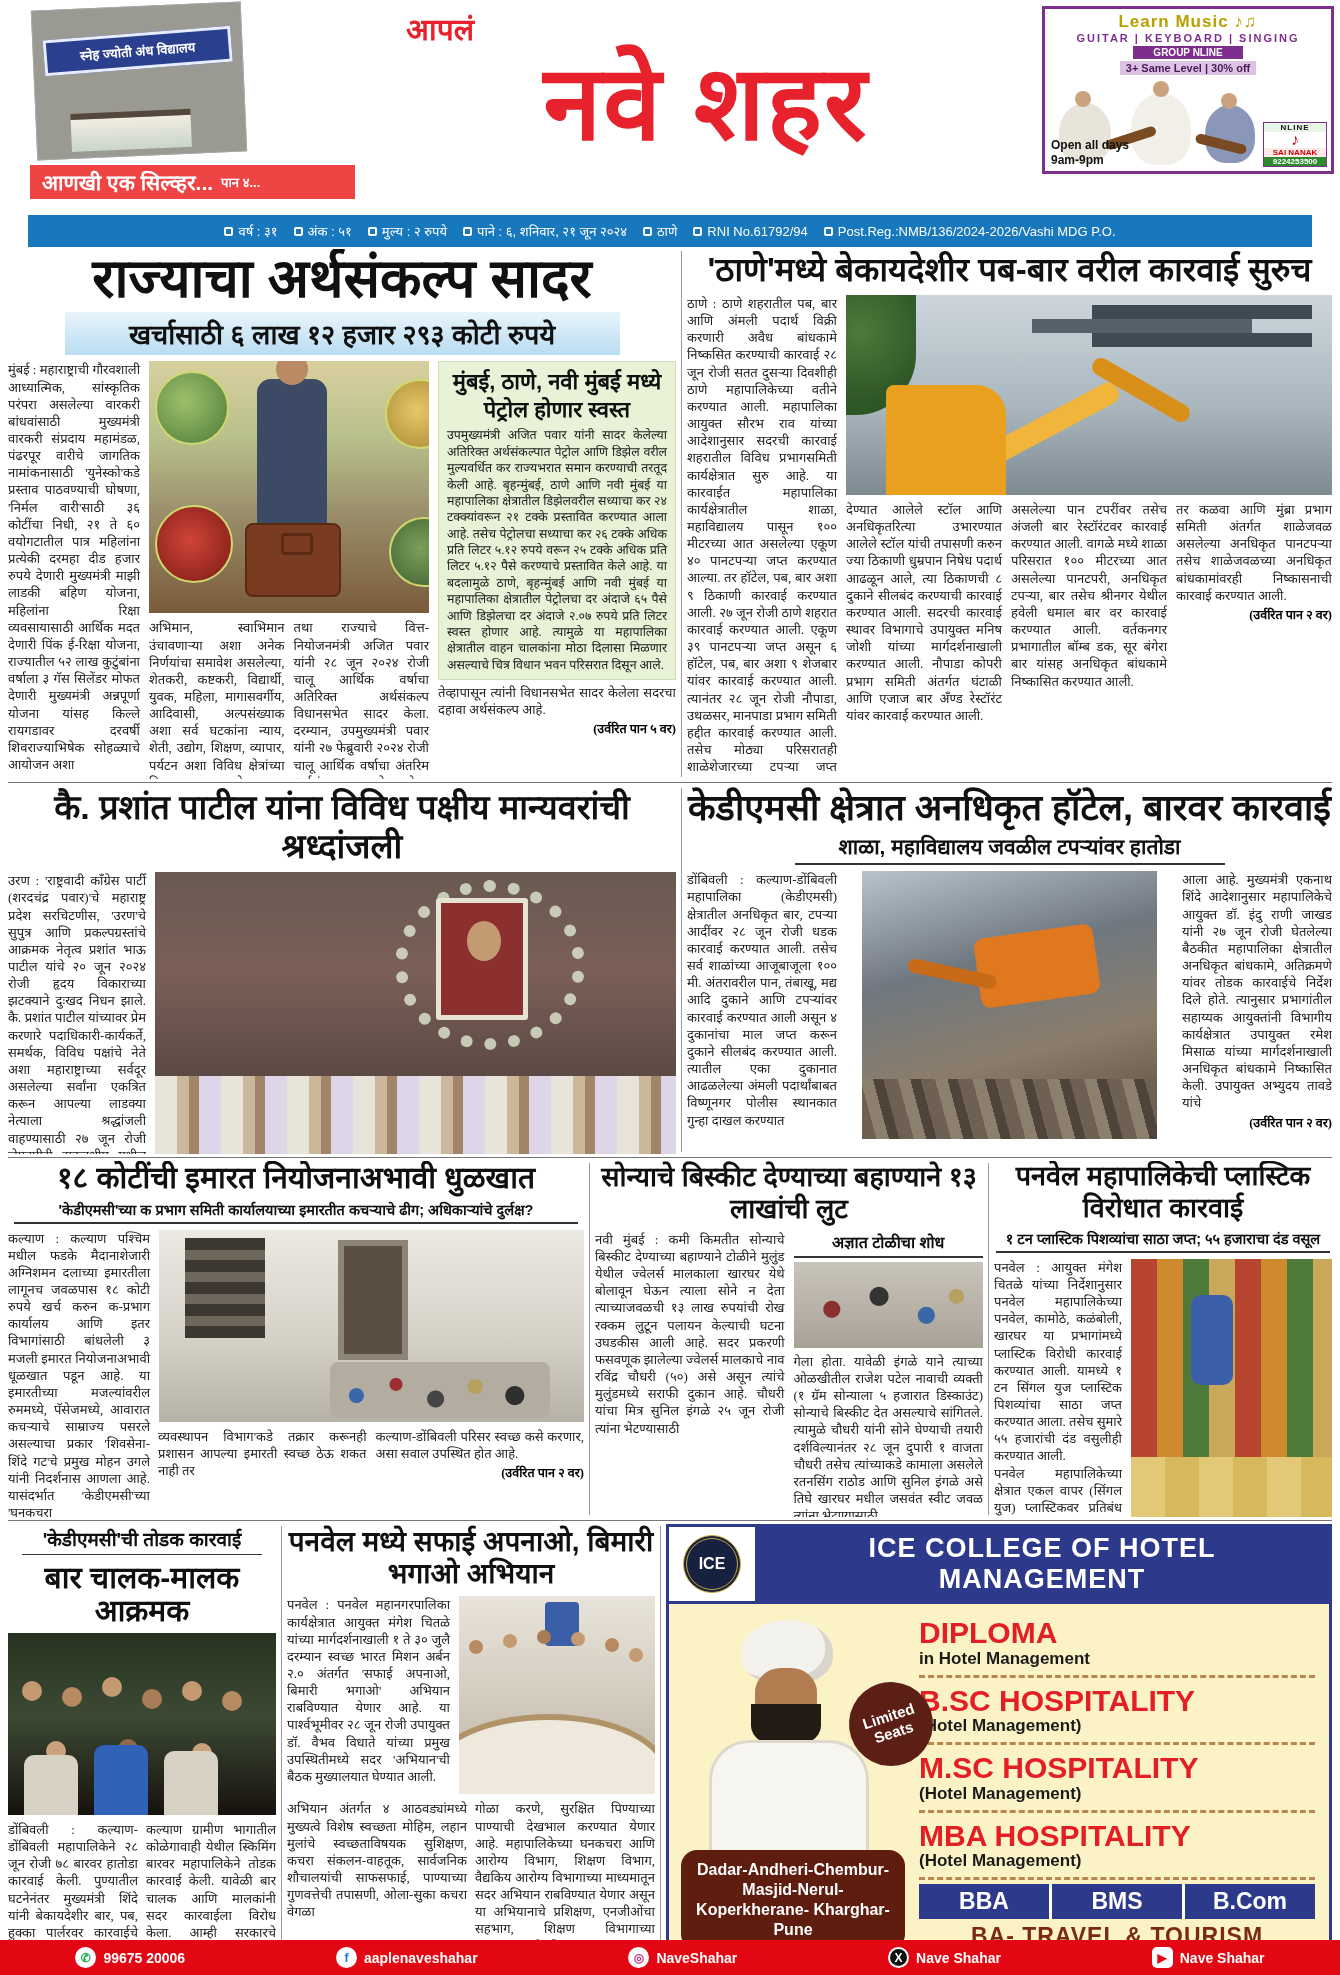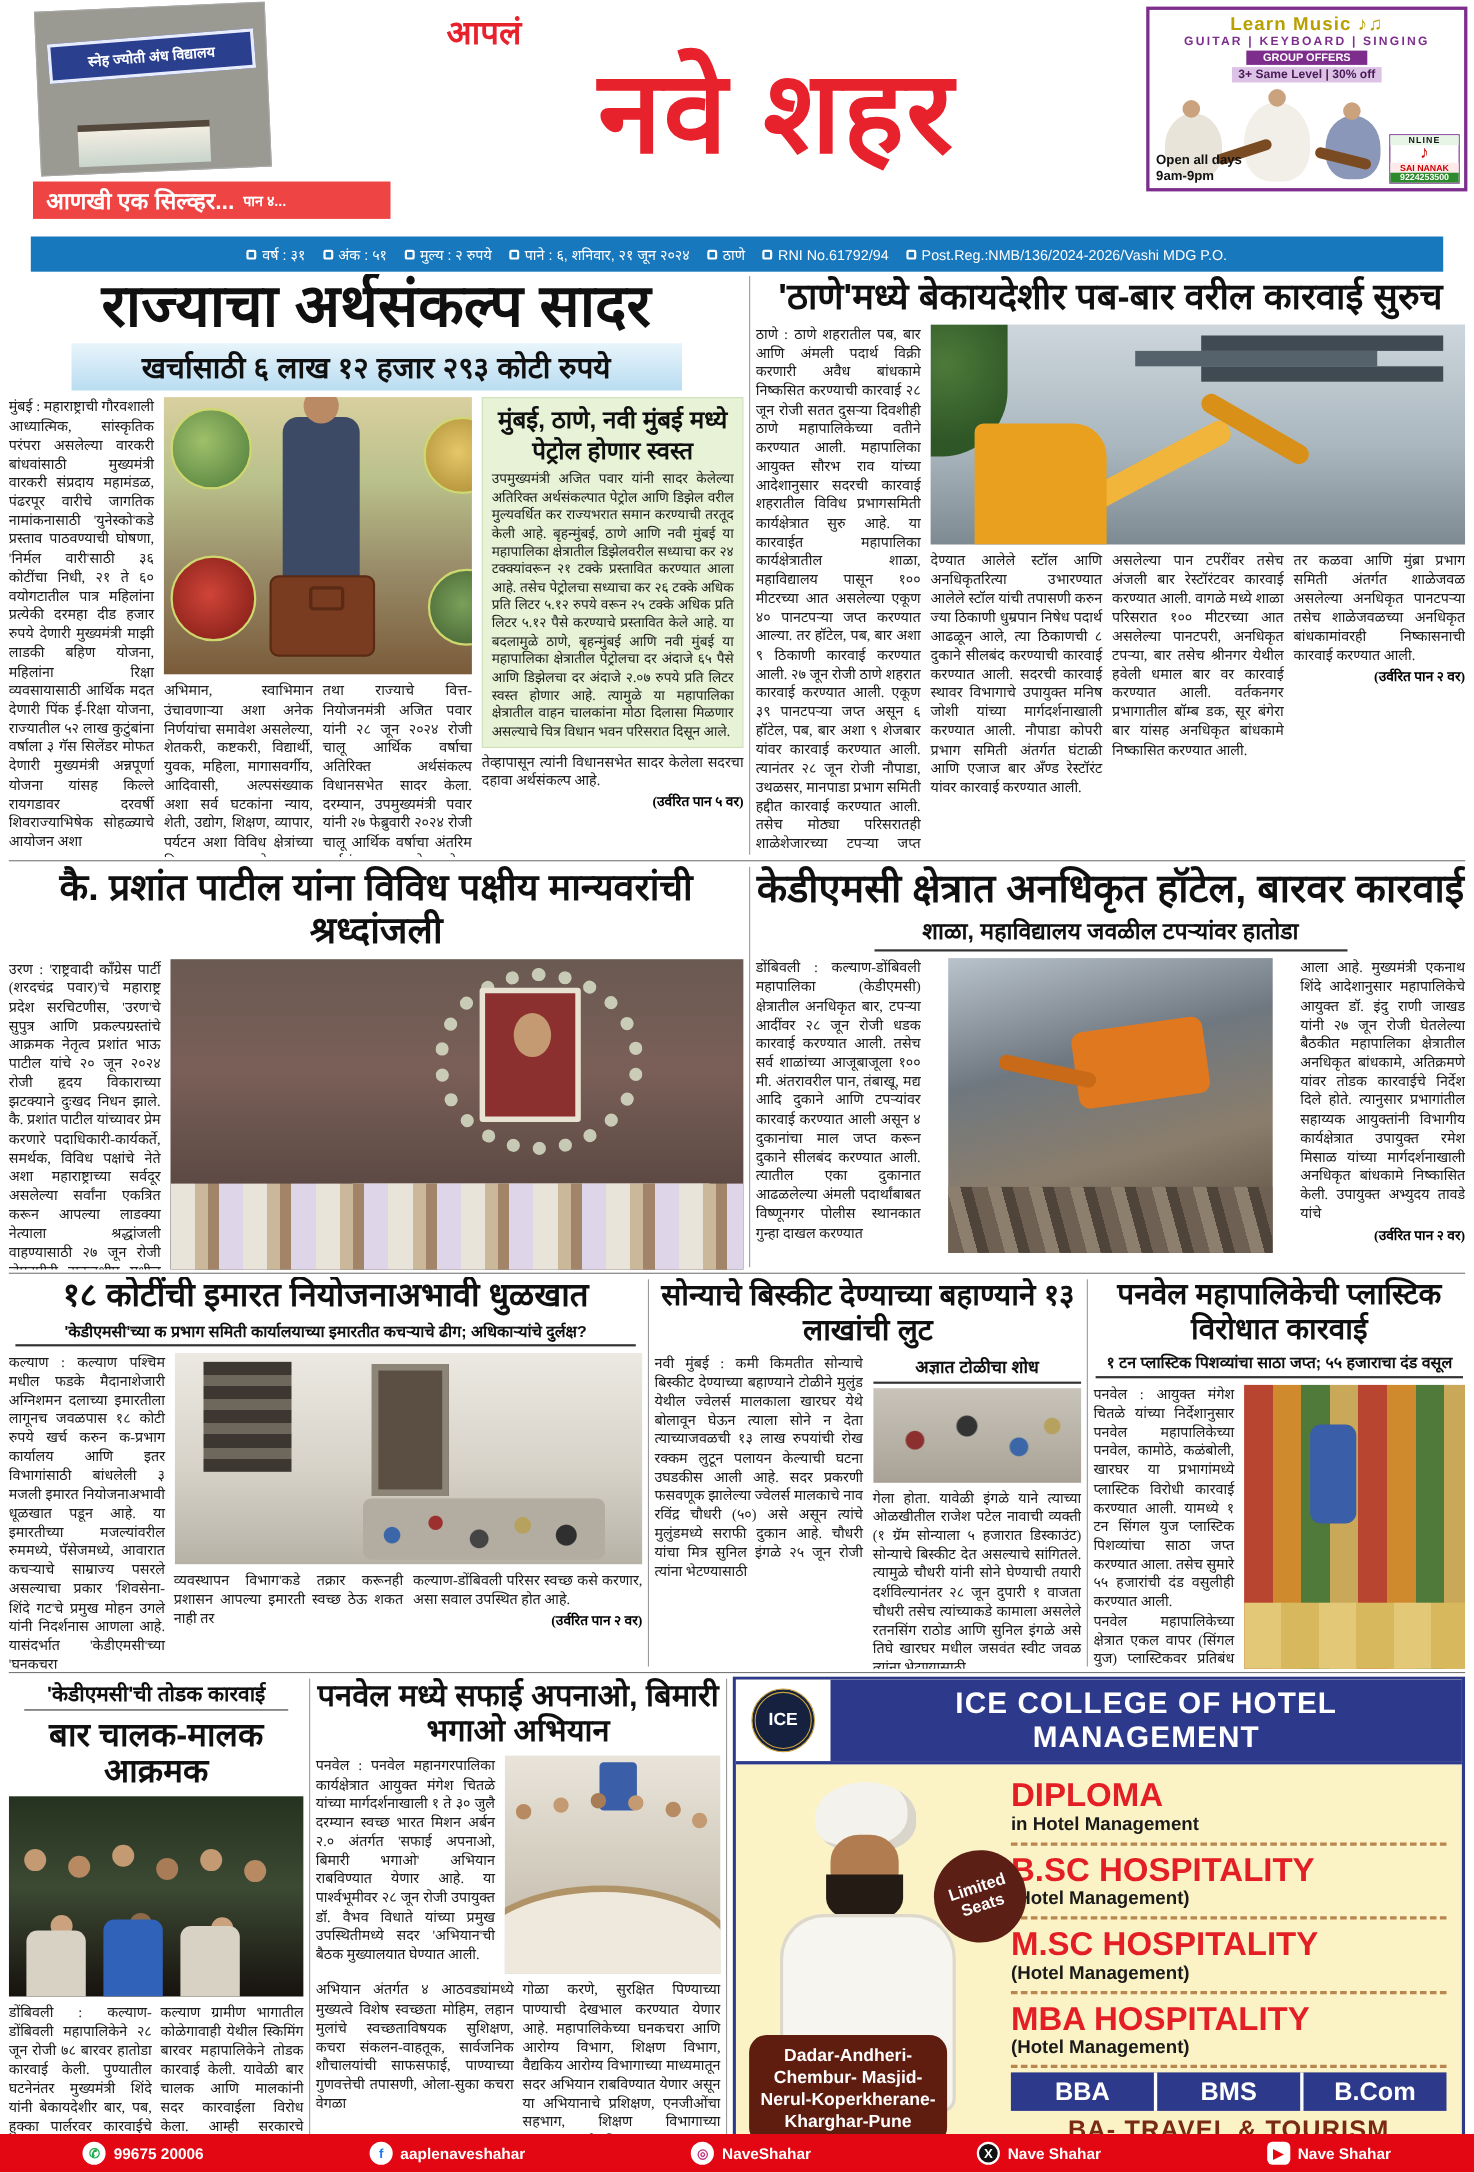--- a/index.html
+++ b/index.html
@@ -207,21 +207,21 @@
      display:flex;align-items:center;justify-content:center;text-align:center;font-weight:bold;font-size:15px;
      transform:rotate(-18deg);line-height:1.15;padding:6px}
   .prog{border-bottom:3px dashed #b9864f;padding:3px 0 6px;margin-bottom:4px}
   .prog:last-of-type{border-bottom:none}
   .prog .pn{color:#e31e24;font-weight:bold;font-size:30px;line-height:1.05}
   .prog .ps{color:#1a1a1a;font-weight:bold;font-size:17px}
   .deg-row{display:flex;background:#2d3a8c;color:#fff;font-weight:bold;font-size:23px;text-align:center;margin:4px 0}
   .deg-row>div{flex:1;padding:4px 0;border-left:3px solid #fff}
   .deg-row>div:first-child{border-left:none}
   .travel{color:#7a2a12;font-weight:bold;font-size:23px;text-align:center;letter-spacing:1px}
-  .loc-box{position:absolute;left:12px;bottom:4px;width:180px;background:#5f1d10;color:#fff;border-radius:16px;
+  .loc-box{position:absolute;left:12px;bottom:4px;width:224px;background:#5f1d10;color:#fff;border-radius:16px;
      padding:10px 6px;text-align:center;font-weight:bold;font-size:16px;line-height:1.25}
   .ice-phone{text-align:center;font-weight:bold;font-size:44px;color:#121212;letter-spacing:4px;line-height:1.1}
 
   
   .footer{position:absolute;left:0;right:0;bottom:0;height:35px;background:#e30613;display:flex;
      align-items:center;justify-content:space-around;font-family:"Liberation Sans",sans-serif}
   .f-item{display:flex;align-items:center;gap:7px;color:#fff;font-weight:bold;font-size:14px}
   .ic{width:21px;height:21px;border-radius:50%;background:#fff;display:inline-flex;align-items:center;
      justify-content:center;font-size:12px;font-weight:bold}
   .ic-wa{color:#1faa4b}
@@ -246,21 +246,21 @@
         <span class="pg">पान ४...</span>
       </div>
     </div>
     <div class="mast-center">
       <div class="pre-title">आपलं</div>
       <div class="main-title">नवे शहर</div>
     </div>
     <div class="mast-ad">
       <div class="ma-title"><span>Learn Music</span> <span class="ma-note">♪♫</span></div>
       <div class="ma-sub">GUITAR | KEYBOARD | SINGING</div>
-      <div class="ma-offer">GROUP OFFERS</div>
+      <div class="ma-offer">GROUP NLINE</div>
       <div class="ma-offer2">3+ Same Level | 30% off</div>
       <div class="ma-stage">
         <div class="blob" style="left:14px;top:16px;width:52px;height:60px;background:#e9e4da"></div>
         <div class="blob" style="left:86px;top:6px;width:60px;height:72px;background:#f2efe8"></div>
         <div class="blob" style="left:160px;top:18px;width:50px;height:58px;background:#8a97b8"></div>
         <div class="head" style="left:30px;top:4px"></div>
         <div class="head" style="left:108px;top:-6px"></div>
         <div class="head" style="left:176px;top:6px"></div>
         <div class="guitar" style="left:60px;top:46px;transform:rotate(-18deg)"></div>
         <div class="guitar" style="left:150px;top:52px;transform:rotate(14deg)"></div>

